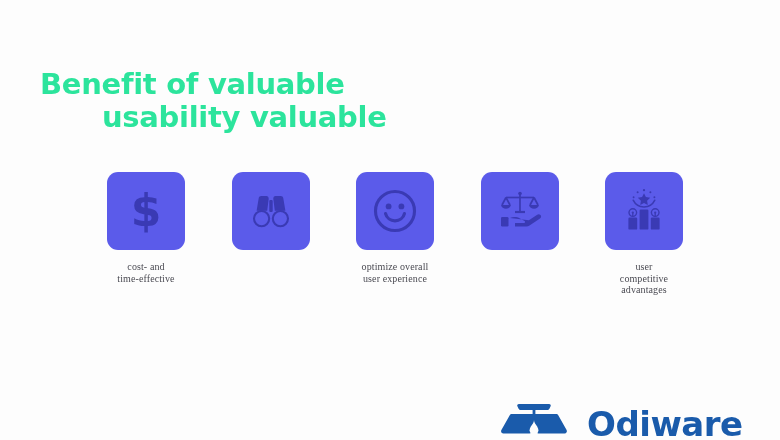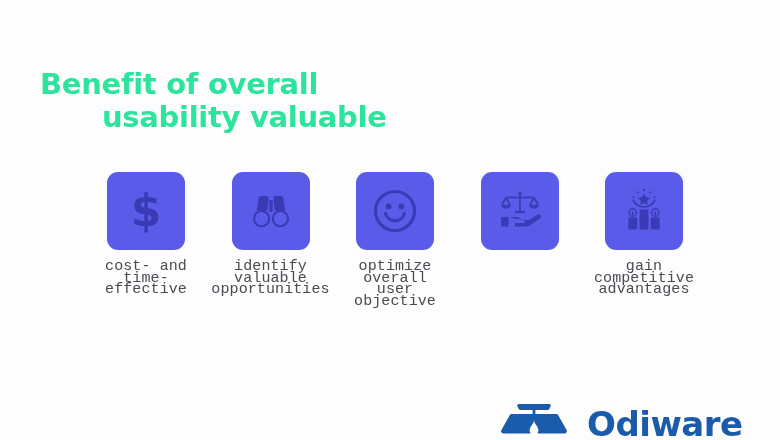--- a/index.html
+++ b/index.html
@@ -62,22 +62,22 @@
     height: 78px;
     border-radius: 11px;
     background: #5b5bea;
     display: flex;
     align-items: center;
     justify-content: center;
   }
   .card-tile svg { display: block; }
   .card-label {
     margin-top: 11px;
-    font-family: Liberation Mono, monospace;
-    font-size: 15px;
+    font-family: Liberation Serif, serif;
+    font-size: 10px;
     line-height: 11.5px;
     color: #4a4a52;
     text-align: center;
     white-space: pre-line;
     letter-spacing: 0.1px;
   }
 
   
   #logo {
     position: absolute;
@@ -96,21 +96,21 @@
     color: #1a5bab;
     letter-spacing: -0.5px;
   }
 </style>
 </head>
 <body>
 
 <div id="slide">
 
   <div id="title-block">
-    <div class="title-line line1">Benefit of overall</div>
+    <div class="title-line line1">Benefit of valuable</div>
     <div class="title-line line2">usability valuable</div>
   </div>
 
   <div id="cards-row">
 
     <div class="card-item">
       <div class="card-tile">
         <span>
           <svg width="40" height="44" viewBox="0 0 40 44">
             <text x="20" y="37" text-anchor="middle" font-family="DejaVu Sans, sans-serif" font-size="44" font-weight="bold" fill="#3a3ab4">$</text>
@@ -128,40 +128,37 @@
             <g fill="#3a3ab4">
               <path d="M17.5 7 h-5.2 c-1.4 0 -2.4 0.9 -2.6 2.2 l-2.1 12.6 h10.6 l1.5 -12.1 C19.8 8.2 18.8 7 17.5 7 Z"></path>
               <path d="M26.5 7 h5.2 c1.4 0 2.4 0.9 2.6 2.2 l2.1 12.6 h-10.6 l-1.5 -12.1 C24.2 8.2 25.2 7 26.5 7 Z"></path>
               <rect x="20.3" y="11" width="3.4" height="12" rx="1"></rect>
               <circle cx="12.6" cy="29.6" r="7.6" fill="none" stroke="#3a3ab4" stroke-width="2.1"></circle>
               <circle cx="31.4" cy="29.6" r="7.6" fill="none" stroke="#3a3ab4" stroke-width="2.1"></circle>
             </g>
           </svg>
         </span>
       </div>
-      <div class="card-label">identify
-valuable
-opportunities</div>
     </div>
 
     <div class="card-item">
       <div class="card-tile">
         <span>
           <svg width="46" height="46" viewBox="0 0 46 46">
             <g fill="none" stroke="#3a3ab4" stroke-width="3.1">
               <circle cx="23" cy="23" r="19.5"></circle>
               <path d="M13.5 25.5 a9.8 9.8 0 0 0 19 0" stroke-linecap="round" fill="none"></path>
             </g>
             <circle cx="16.6" cy="18.4" r="2.9" fill="#3a3ab4"></circle>
             <circle cx="29.4" cy="18.4" r="2.9" fill="#3a3ab4"></circle>
           </svg>
         </span>
       </div>
       <div class="card-label">optimize overall
-user objective</div>
+user experience</div>
     </div>
 
     <div class="card-item">
       <div class="card-tile">
         <span>
           <svg width="48" height="46" viewBox="0 0 48 46">
             <g stroke="#3a3ab4" fill="none" stroke-width="1.7">
               <line x1="24" y1="5" x2="24" y2="24"></line>
               <line x1="10" y1="9.5" x2="38" y2="9.5"></line>
               <line x1="10" y1="9.5" x2="6" y2="17"></line>
@@ -206,21 +203,21 @@
             </g>
             <g fill="#3a3ab4">
               <circle cx="12.8" cy="25.6" r="1.15"></circle>
               <circle cx="35.2" cy="25.6" r="1.15"></circle>
               <rect x="12.15" y="26" width="1.3" height="3.4"></rect>
               <rect x="34.55" y="26" width="1.3" height="3.4"></rect>
             </g>
           </svg>
         </span>
       </div>
-      <div class="card-label">gain
+      <div class="card-label">user
 competitive
 advantages</div>
     </div>
 
   </div>
 
   <div id="logo">
     <span>
       <svg id="logo-mark" width="74" height="44" viewBox="0 0 74 44">
         <g fill="#1a5bab">

